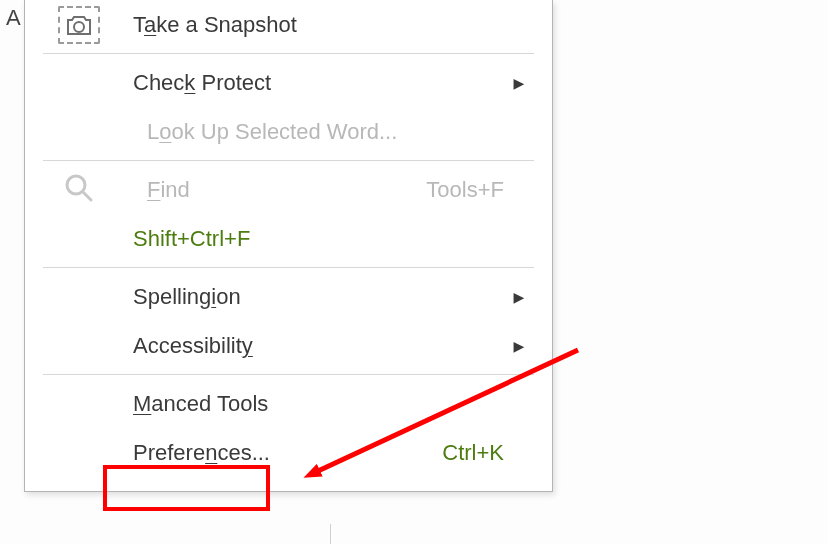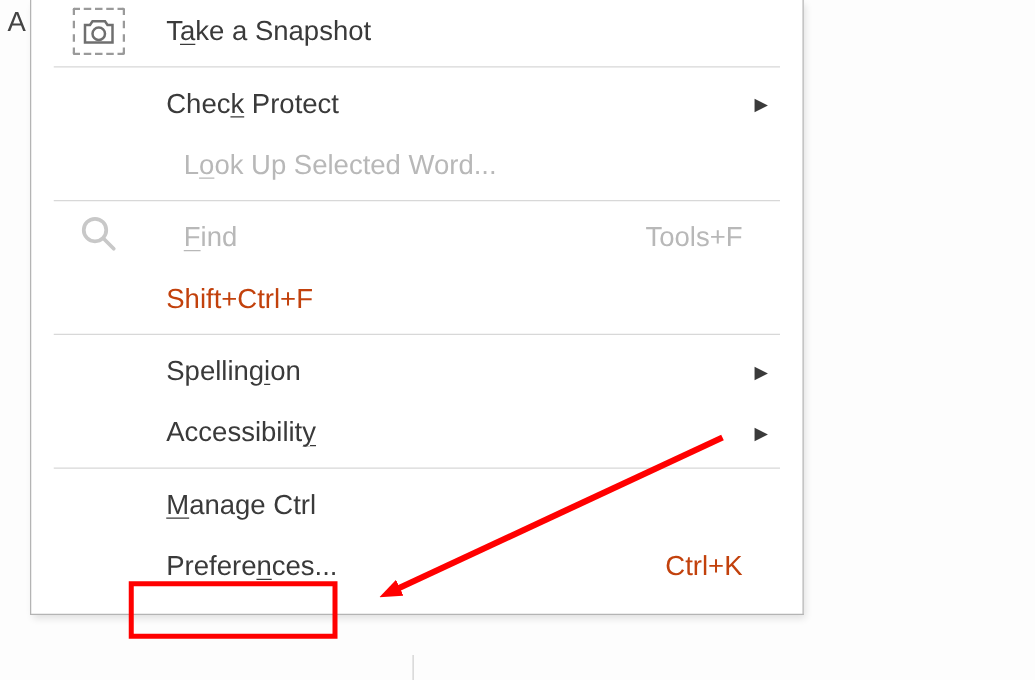--- a/index.html
+++ b/index.html
@@ -2,21 +2,21 @@
 <html><head>
   <meta charset="utf-8">
   <style>
     * { box-sizing: border-box; margin: 0; padding: 0; }
     html, body { width: 828px; height: 544px; font-family: "Segoe UI", Arial, sans-serif; background: #fdfdfd; }
     .page { position: relative; width: 828px; height: 544px; background: #fdfdfd; overflow: hidden; }
     .behind-text { position: absolute; left: 6px; top: 5px; font-size: 22px; color: #444; font-weight: 400; }
     .menu {
       position: absolute;
       left: 24px; top: 0;
-      width: 619px;
+      width: 529px;
       background: #fff;
       border: 1px solid #b4b4b4;
       border-top: none;
       box-shadow: 2px 3px 6px rgba(0,0,0,0.12);
       padding-bottom: 14px;
     }
     .menu-item {
       display: flex;
       align-items: center;
       height: 49px;
@@ -31,21 +31,21 @@
     }
     .label {
       flex: 1;
       font-size: 22px;
       color: #3a3a3a;
       white-space: nowrap;
     }
     .disabled .label { color: #b8b8b8; margin-left: 14px; }
     .shortcut {
       font-size: 22px;
-      color: #c2410c;
+      color: #4d7c0f;
       white-space: nowrap;
       padding-right: 2px;
     }
     .disabled .shortcut { color: #b8b8b8; }
     .arrow-cell { width: 26px; display:flex; align-items:center; justify-content:center; }
     .arrow-glyph { font-size: 14px; color: #3a3a3a; }
     .separator {
       height: 1px;
       background: #d8d8d8;
       margin: 4px 18px 4px 18px;
@@ -151,21 +151,21 @@
         <div class="icon-cell"></div>
         <div class="label"><span>Accessibilit</span><span class="underline">y</span><span></span></div>
         <div class="shortcut"></div>
         <div class="arrow-cell">
           <span class="arrow-glyph">▶</span>
         </div>
       </div>
       <div class="separator"></div>
       <div class="menu-item">
         <div class="icon-cell"></div>
-        <div class="label"><span></span><span class="underline">M</span><span>anage Ctrl</span></div>
+        <div class="label"><span></span><span class="underline">M</span><span>anced Tools</span></div>
         <div class="shortcut"></div>
         <div class="arrow-cell"></div>
       </div>
       <div class="menu-item">
         <div class="icon-cell"></div>
         <div class="label"><span>Prefere</span><span class="underline">n</span><span>ces...</span></div>
         <div class="shortcut">Ctrl+K</div>
         <div class="arrow-cell"></div>
       </div>
     </div>

